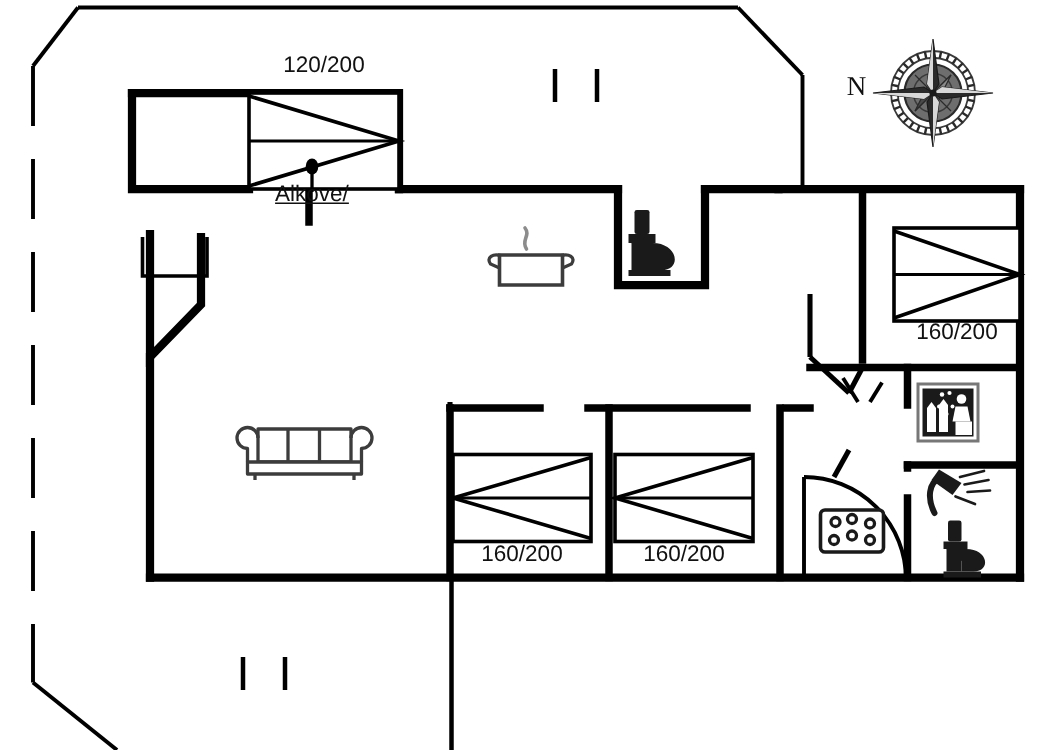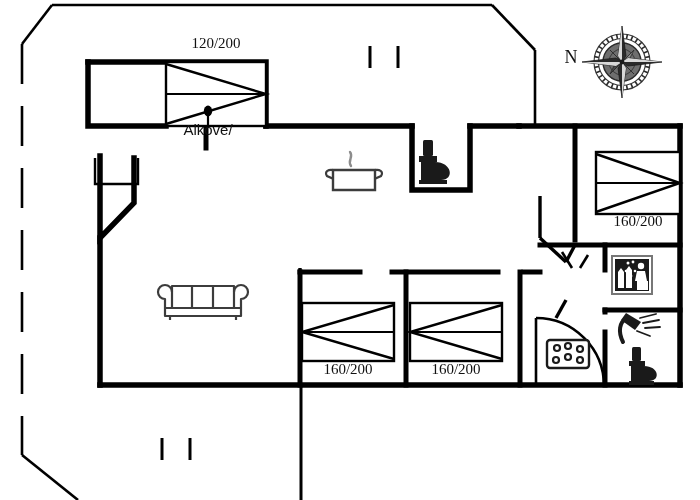--- a/index.html
+++ b/index.html
@@ -25,24 +25,24 @@
   .lbl {
     position: absolute;
     font-family: "Liberation Sans", sans-serif;
     color: #111111;
     white-space: pre;
     text-align: center;
     line-height: 1.15;
   }
   .lbl-bed {
     font-size: 15px;
-    font-family: Liberation Serif, serif;
   }
   .lbl-alkove {
     font-size: 15px;
+    text-decoration: underline;
   }
   .lbl-compass {
     font-size: 18px;
     font-family: "Liberation Serif", serif;
   }
 </style>
 </head>
 <body>
 
 <div id="plan-root">

